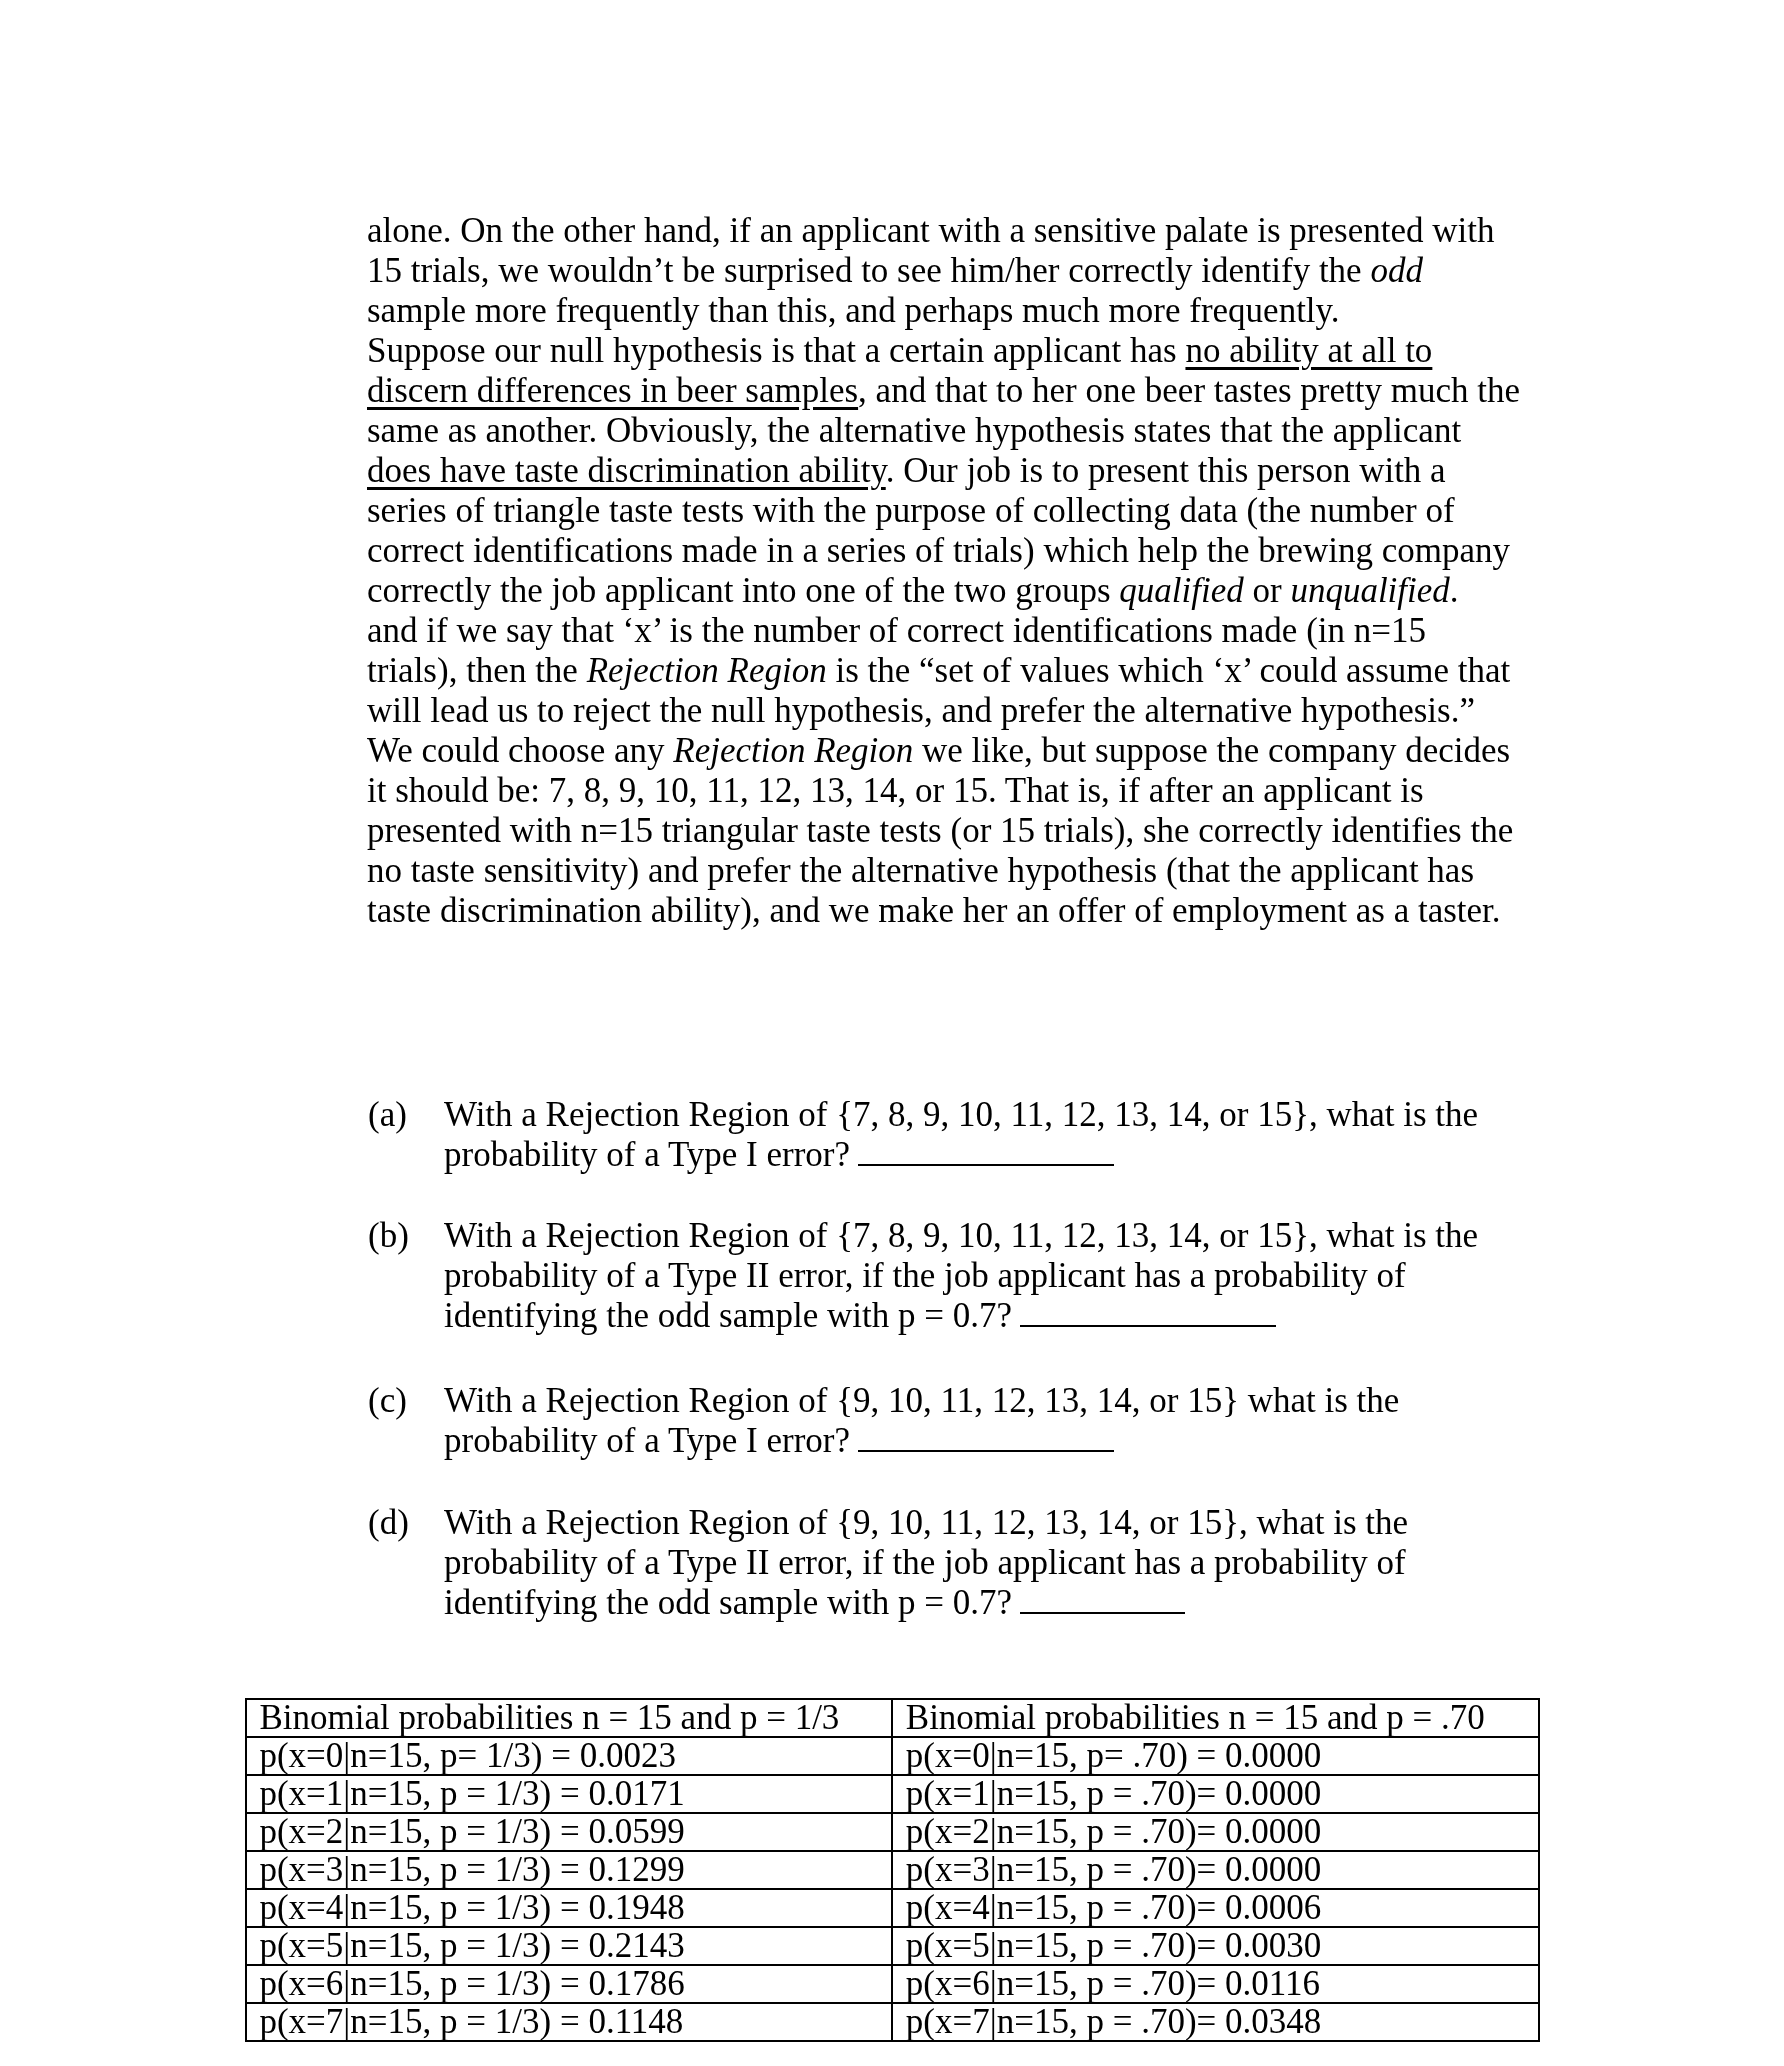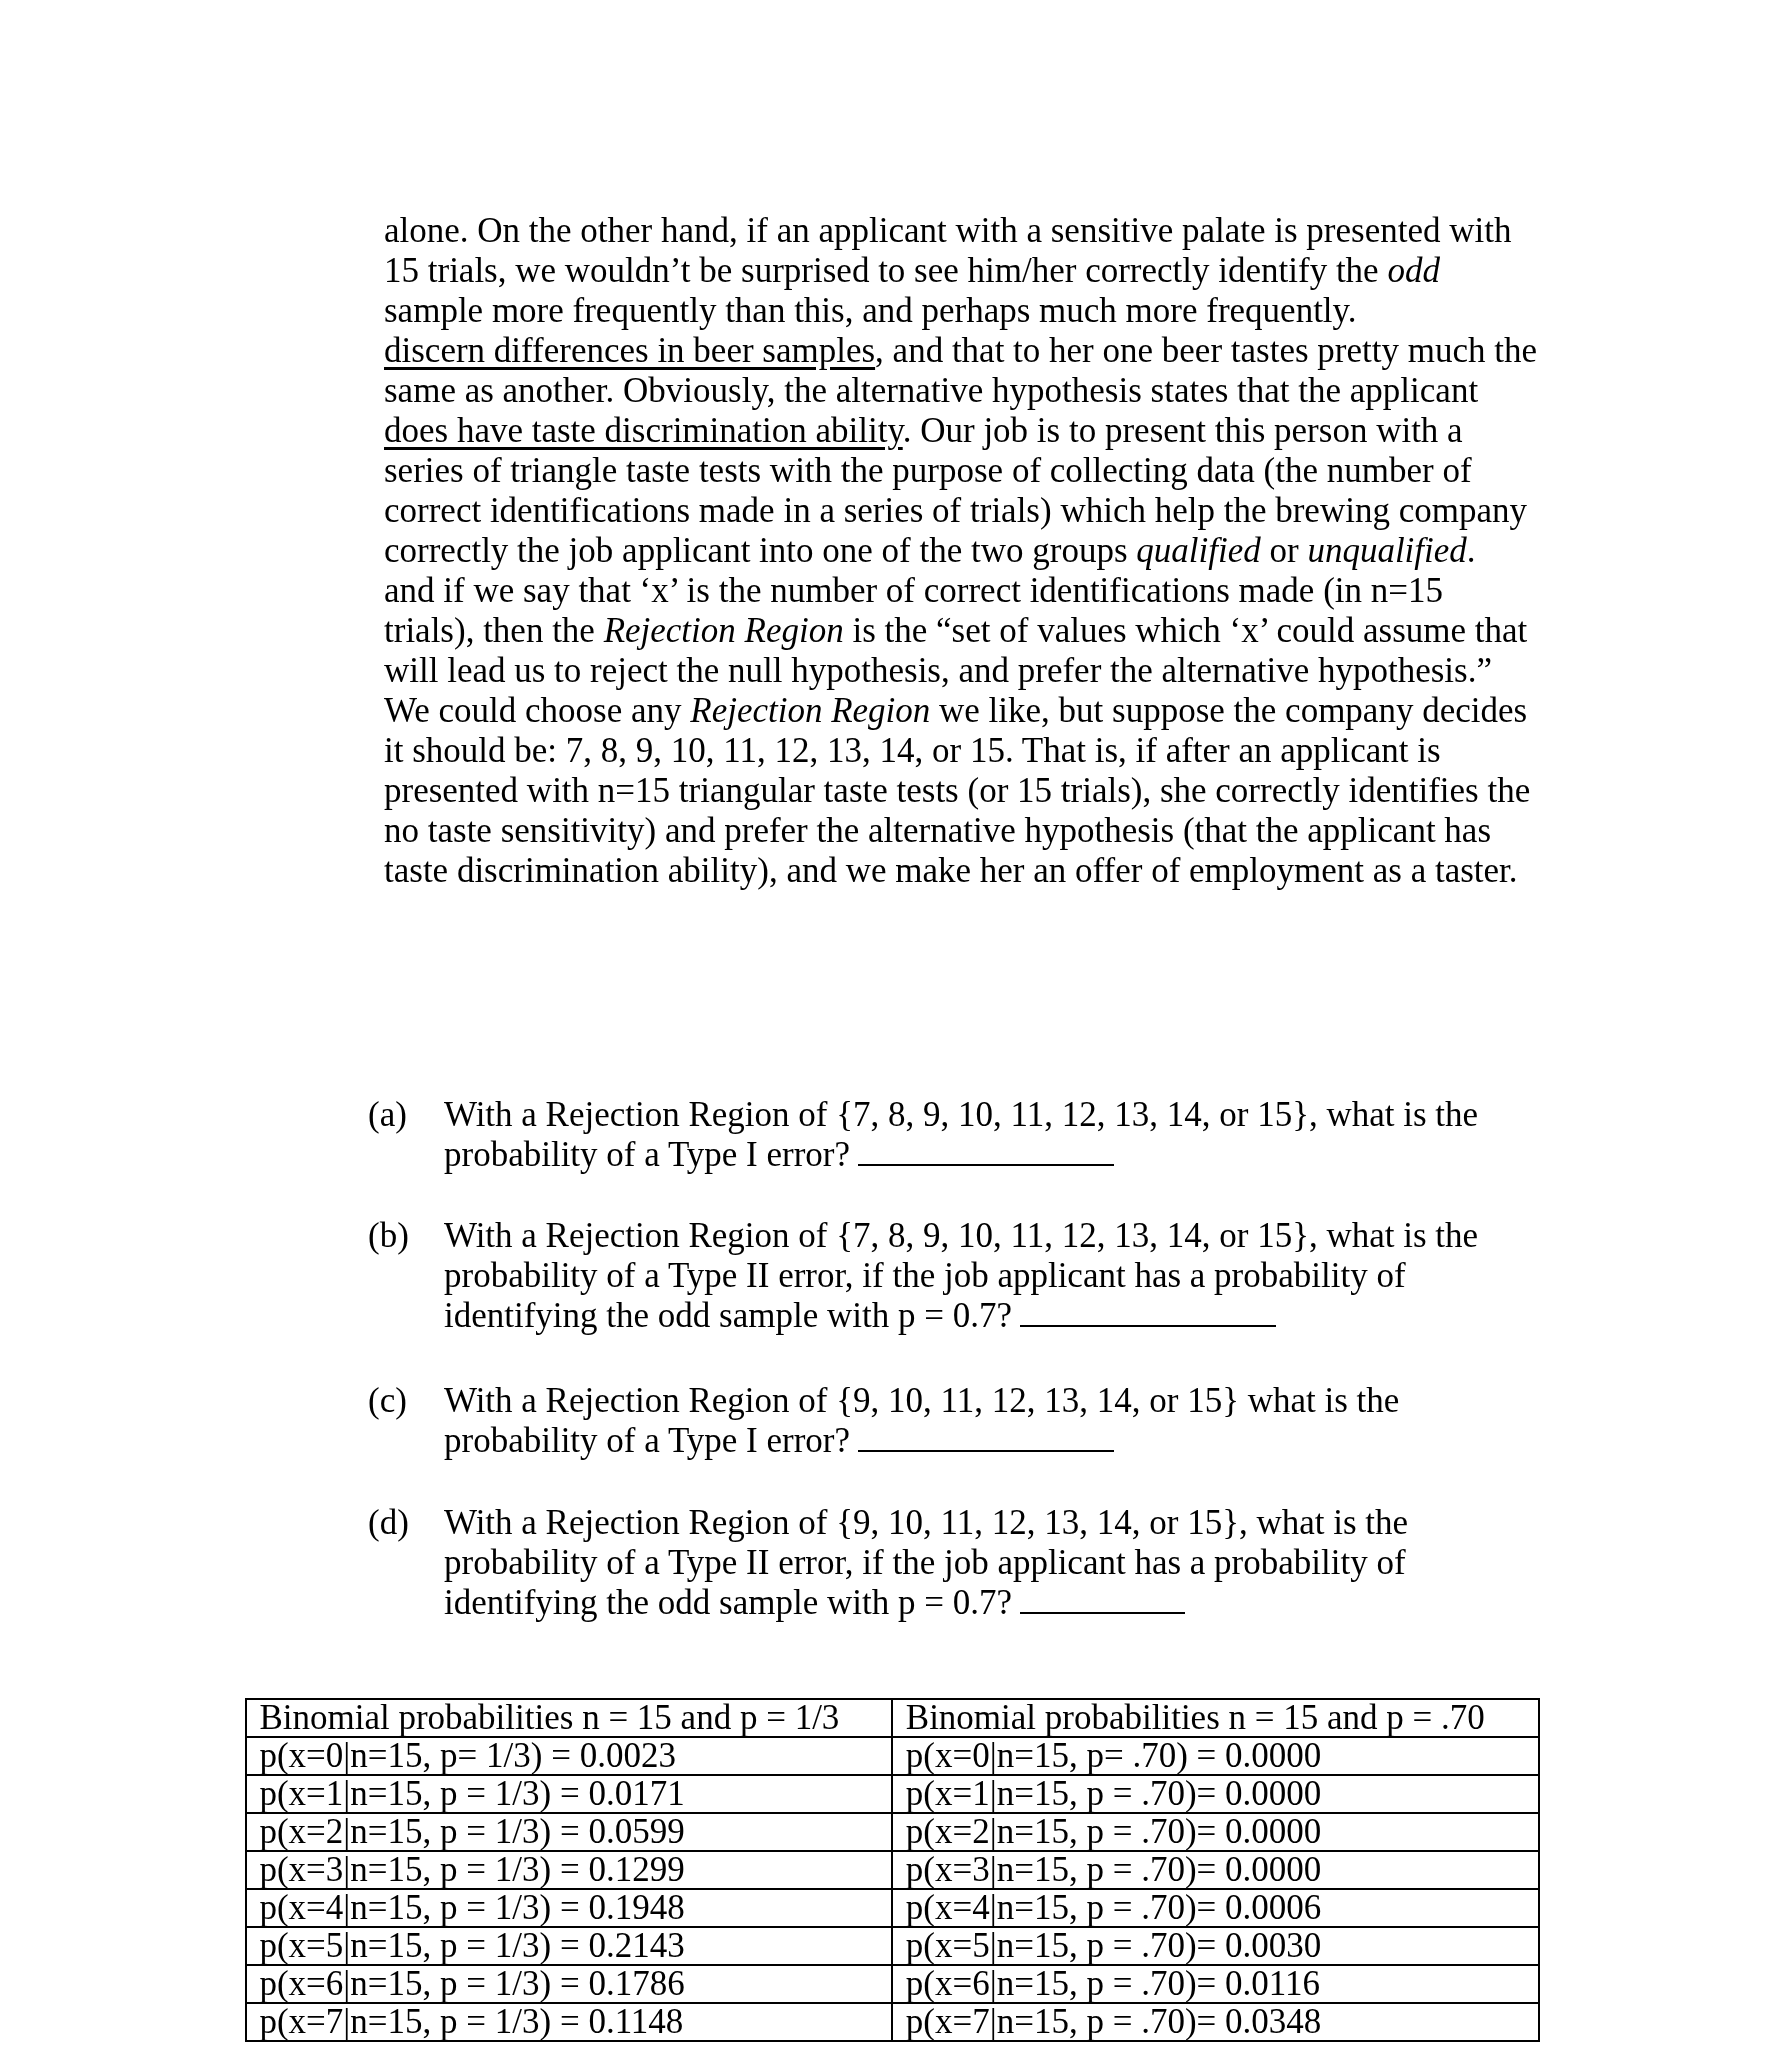--- a/index.html
+++ b/index.html
@@ -1,19 +1,19 @@
 <!DOCTYPE html>
 <html style="font-size:6.6px"><head>
 <meta charset="utf-8">
 <style>
   html, body { margin: 0; padding: 0; background: #ffffff; }
   body { width: 1784px; height: 2309px; position: relative; overflow: hidden;
          font-family: "Liberation Serif", "DejaVu Serif", serif; color: #000; }
   .page { position: absolute; left: 0; top: 0; width: 1784px; height: 2309px; }
-  .body-text { position: absolute; left: 384px; top: 211px; width: 1198px;
+  .body-text { position: absolute; left: 367px; top: 211px; width: 1198px;
                font-size: 35px; line-height: 40px; white-space: nowrap; }
   .line { display: block; height: 40px; }
   .u { text-decoration: underline; text-decoration-thickness: 2.5px; text-underline-offset: 5px; }
   .i { font-style: italic; }
   .questions { position: absolute; left: 368px; top: 1095px; width: 1198px; font-size: 35px; line-height: 40px; }
   .q { position: relative; white-space: nowrap; }
   .q-label { position: absolute; left: 0; top: 0; }
   .q-text { margin-left: 76px; }
   .q-text .line { height: 40px; }
   .blank { display: inline-block; border-bottom: 2.1px solid #000; height: 29px; vertical-align: baseline; margin-left: 8.3px; }
@@ -27,20 +27,21 @@
 </style>
 </head>
 <body>
 
 <div class="page">
 
   <div class="body-text" id="body-text">
       <span class="line"><span>alone.  On the other hand, if an applicant with a sensitive palate is presented with</span></span>
       <span class="line"><span>15 trials, we wouldn’t be surprised to see him/her correctly identify the </span><span class="i">odd</span></span>
       <span class="line"><span>sample more frequently than this, and perhaps much more frequently.</span></span>
+      <span class="line"><span>Suppose our null hypothesis is that a certain applicant has </span><span class="u">no ability at all to </span></span>
       <span class="line"><span class="u">discern differences in beer samples</span><span>, and that to her one beer tastes pretty much the</span></span>
       <span class="line"><span>same as another. Obviously, the alternative hypothesis states that the applicant</span></span>
       <span class="line"><span class="u">does have taste discrimination ability</span><span>.  Our job is to present this person with a</span></span>
       <span class="line"><span>series of triangle taste tests with the purpose of collecting data (the number of</span></span>
       <span class="line"><span>correct identifications made in a series of trials) which help the brewing company</span></span>
       <span class="line"><span>correctly the job applicant into one of the two groups </span><span class="i">qualified</span><span> or </span><span class="i">unqualified</span><span>.</span></span>
       <span class="line"><span>and if we say that ‘x’ is the number of correct identifications made (in n=15</span></span>
       <span class="line"><span>trials), then the </span><span class="i">Rejection Region</span><span> is the “set of values which ‘x’ could assume that</span></span>
       <span class="line"><span>will lead us to reject the null hypothesis, and prefer the alternative hypothesis.”</span></span>
       <span class="line"><span>We could choose any </span><span class="i">Rejection Region</span><span> we like, but suppose the company decides</span></span>

